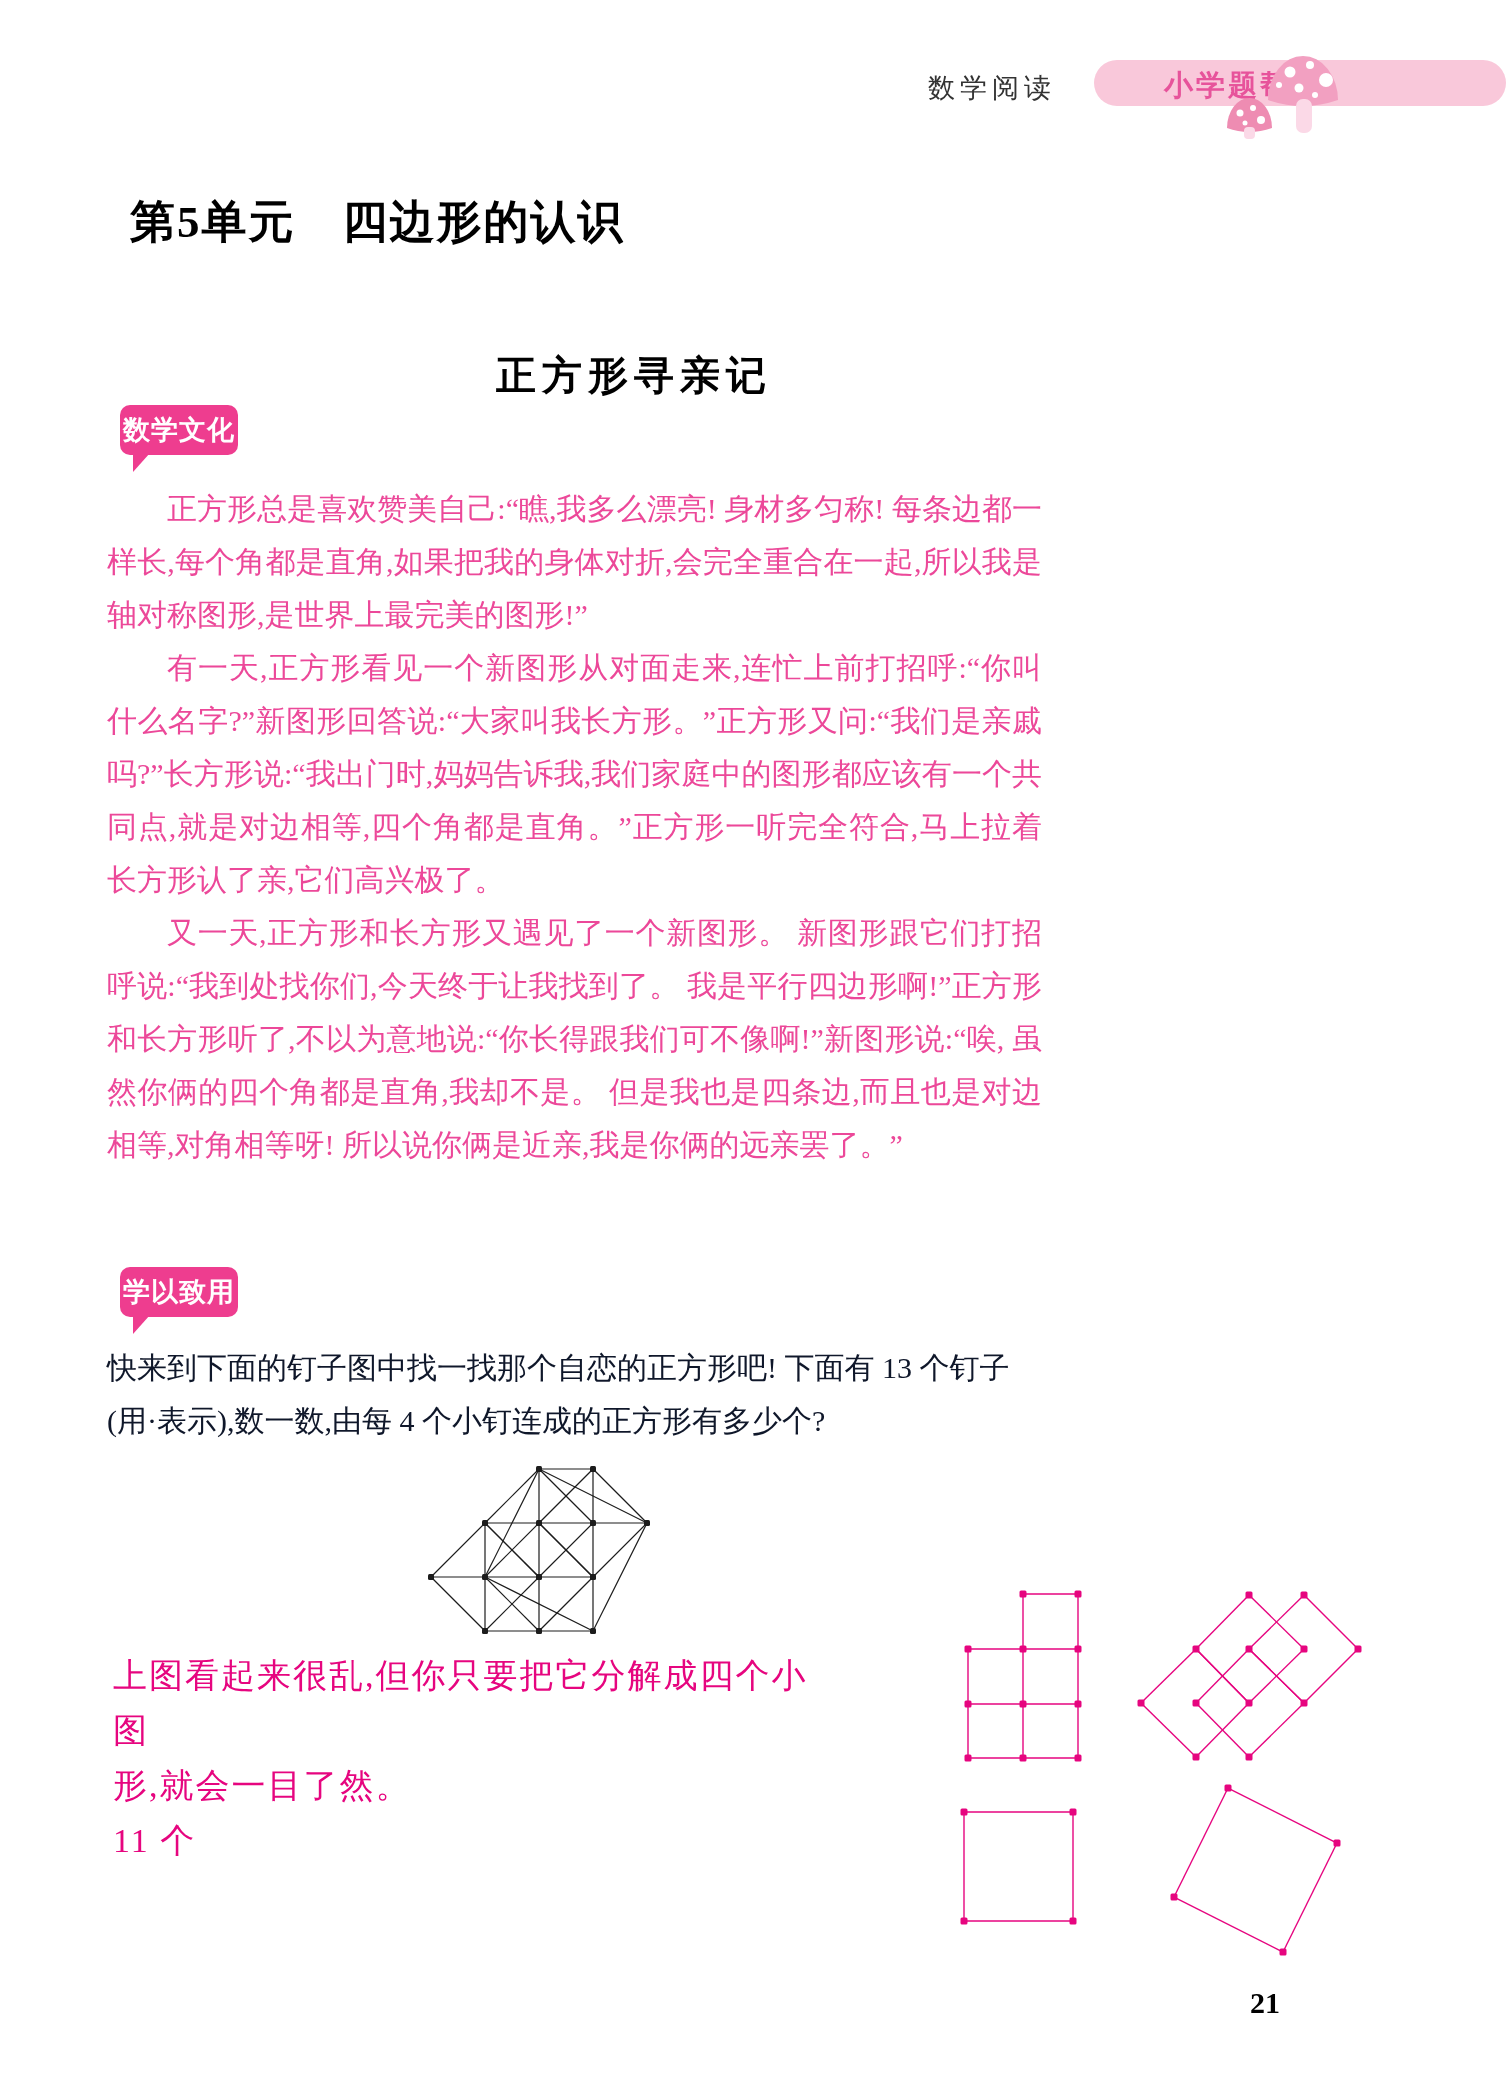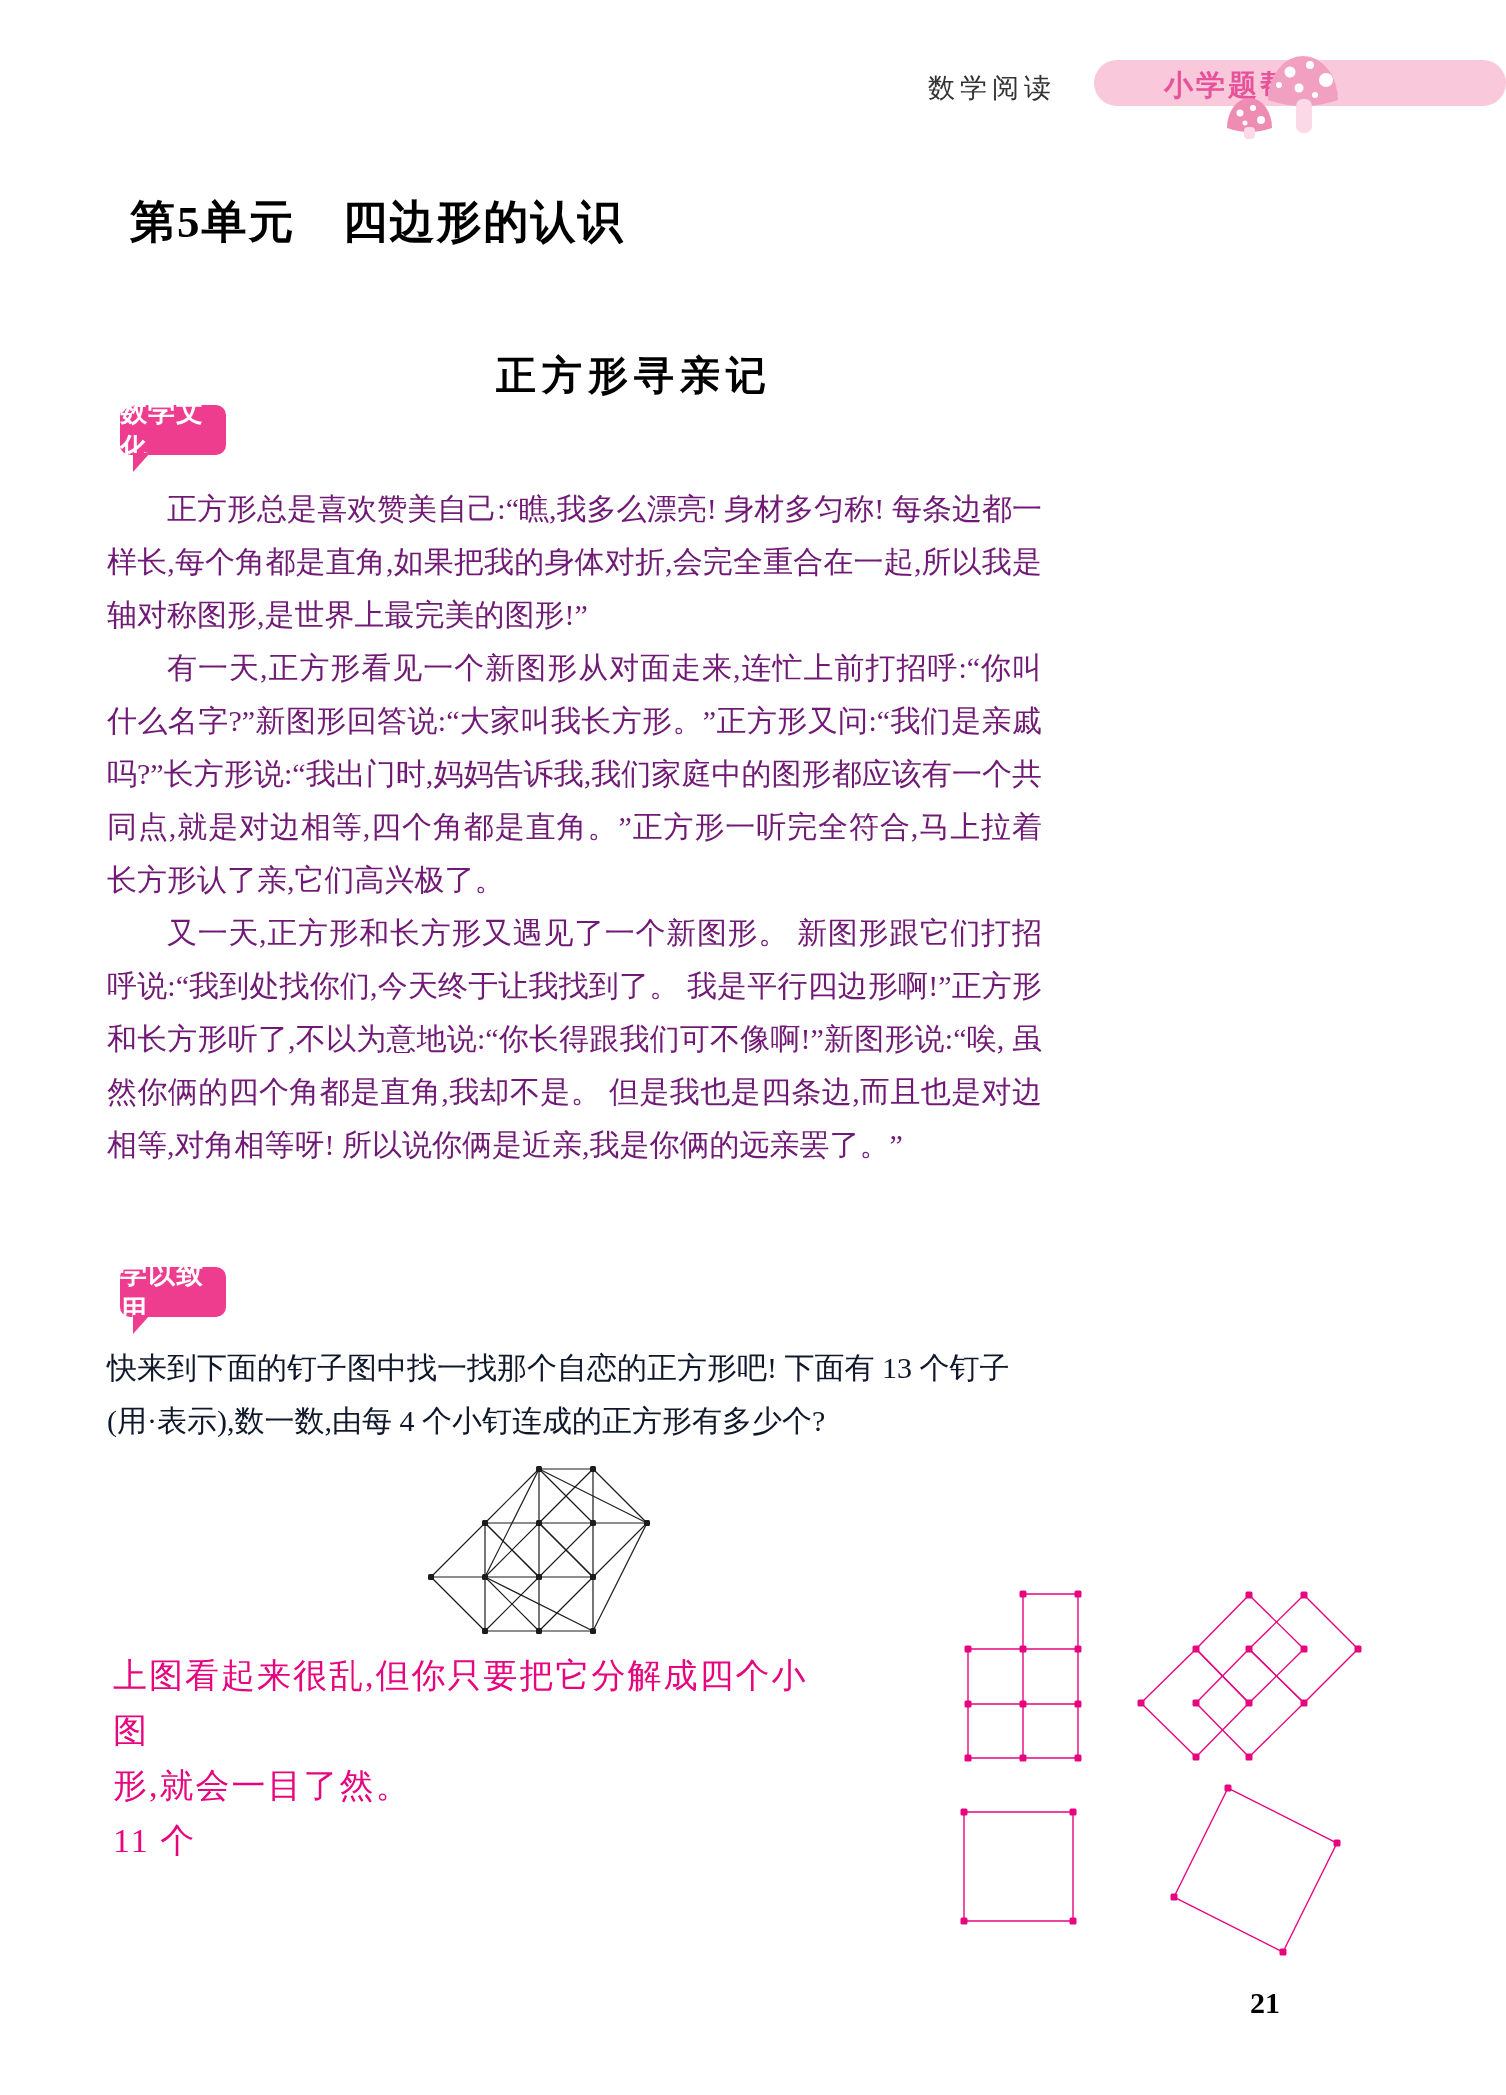--- a/index.html
+++ b/index.html
@@ -12,31 +12,31 @@
   .brand{position:absolute;left:70px;top:6px;font-family:"Liberation Sans","DejaVu Sans",sans-serif;
          font-weight:bold;font-size:29px;letter-spacing:3px;color:#e7539b;}
   .mushrooms{position:absolute;left:1220px;top:38px;}
   
   .unit-title{position:absolute;left:130px;top:192px;margin:0;font-size:45px;font-weight:bold;
               letter-spacing:2px;color:#000;}
   .article-title{position:absolute;left:0;top:348px;width:1268px;margin:0;text-align:center;
                  font-family:"Liberation Sans","DejaVu Sans",sans-serif;font-weight:bold;
                  font-size:40px;letter-spacing:6px;color:#000;}
   
-  .badge{position:absolute;left:120px;width:106px;height:50px;background:#ee3d8f;border-radius:10px;
+  .badge{position:absolute;left:120px;width:118px;height:50px;background:#ee3d8f;border-radius:10px;
          display:flex;align-items:center;justify-content:center;
          font-family:"Liberation Sans","DejaVu Sans",sans-serif;font-weight:bold;
          font-size:27px;color:#ffffff;letter-spacing:1px;}
   .badge .tail{position:absolute;left:13px;bottom:-17px;width:0;height:0;
                border-top:19px solid #ee3d8f;border-right:17px solid transparent;}
   .badge.b1{top:405px;}
   .badge.b2{top:1267px;}
   
   .body-text{position:absolute;left:107px;top:482px;width:935px;font-size:30px;line-height:53px;
-             text-align:justify;color:#701a75;}
+             text-align:justify;color:#ec4899;}
   .body-text p{margin:0;text-indent:2em;}
   .question{position:absolute;left:107px;top:1341px;width:935px;font-size:30px;line-height:53px;
             color:#0f172a;}
   
   .answer{position:absolute;left:113px;top:1648px;width:700px;font-size:34px;line-height:55px;
           color:#e6057f;letter-spacing:2px;font-family:Liberation Serif, serif;}
   .page-num{position:absolute;left:1250px;top:1986px;font-size:30px;font-weight:bold;color:#000;}
   .diagram-layer{position:absolute;left:0;top:0;pointer-events:none;}
 </style>
 </head>

